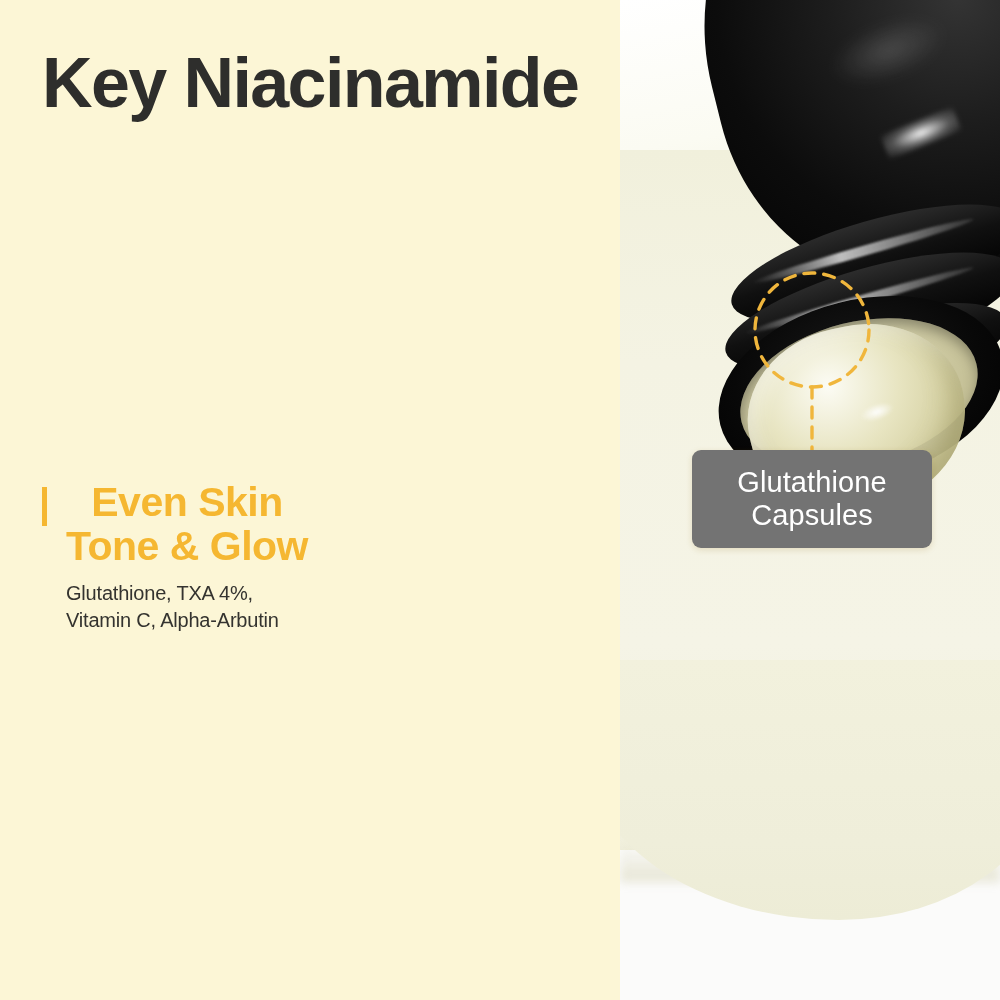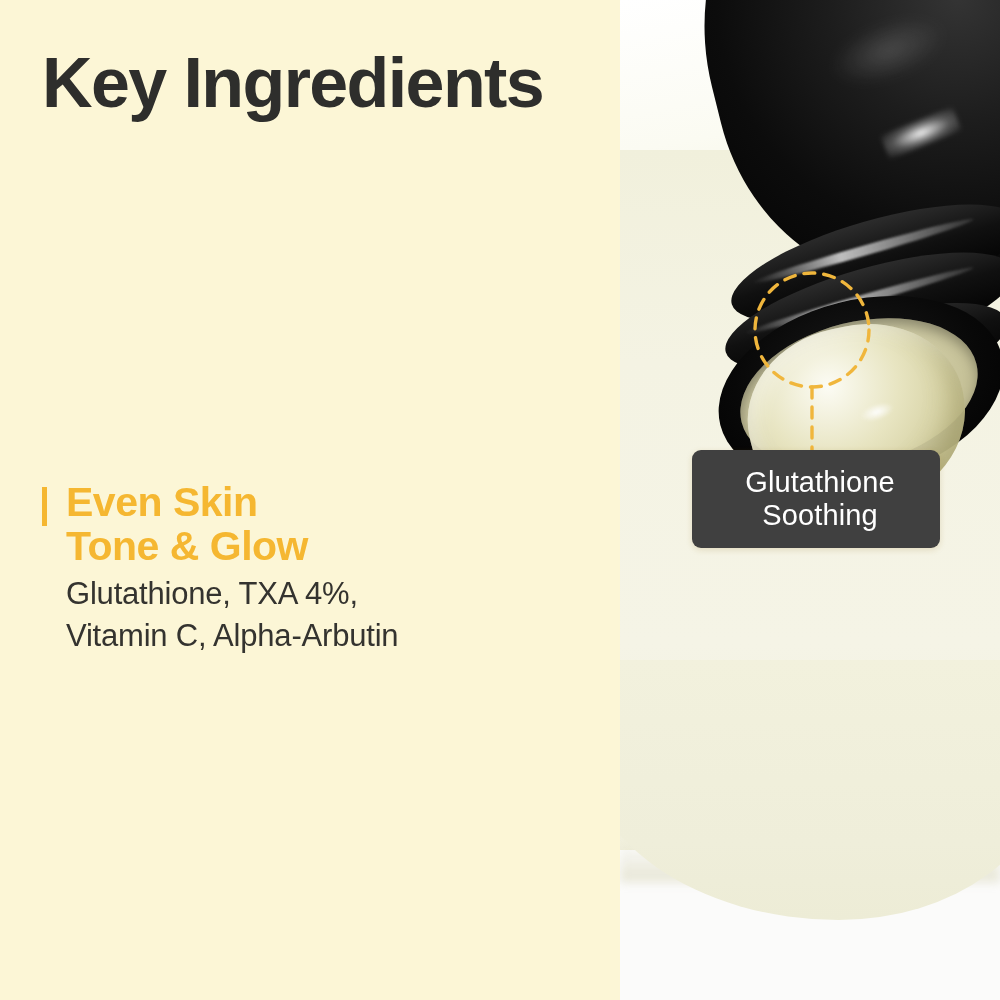--- a/index.html
+++ b/index.html
@@ -109,48 +109,47 @@
     background:linear-gradient(180deg,rgba(226,223,185,.85) 0%,rgba(236,234,205,.55) 60%,rgba(240,239,216,0) 100%);
     border-radius:50% 50% 45% 45%;filter:blur(1.5px);
   }
 
   
   .annot{position:absolute;left:0;top:0;width:380px;height:1000px;pointer-events:none;}
 
   
   .badge{
     position:absolute;left:692px;top:450px;width:240px;height:98px;
-    background:#404040;border-radius:9px;
+    background:#737373;border-radius:9px;
     display:flex;flex-direction:column;align-items:center;justify-content:center;
     color:#FFFFFF;line-height:1.14;
     box-shadow:0 2px 6px rgba(150,110,20,.18);
-    padding-left:8px;
   }
   .badge-line{font-size:29px;font-weight:400;letter-spacing:.1px;white-space:nowrap;}
 
   
   .title{
     position:absolute;left:42px;top:48px;
     font-size:70px;font-weight:bold;color:#2E2E2C;
     letter-spacing:-1.6px;line-height:1;
   }
   .section{position:absolute;left:42px;}
   .section.s1{top:481px;}
   .section.s2{top:726px;}
-  .sec-head{position:relative;padding-left:24px;}
+  .sec-head{position:relative;padding-left:24px;text-align:center;}
   .accent-bar{
     position:absolute;left:0;top:6px;width:5px;height:39px;background:#F5B731;
   }
   .sec-head-text{
     font-size:41px;font-weight:bold;color:#F5B731;
     line-height:1.07;letter-spacing:-.5px;white-space:pre-line;
   }
   .sec-body{
-    margin-top:4px;padding-left:24px;
-    font-size:31px;color:#34332F;line-height:1.35;
+    margin-top:11px;padding-left:24px;
+    font-size:20px;color:#34332F;line-height:1.35;
     letter-spacing:-.2px;white-space:pre-line;
   }
 </style>
 </head>
 <body>
 
 <div class="canvas">
 
   <div class="photo">
     <div class="photo-bg-top"></div>
@@ -177,24 +176,24 @@
     <div class="drip"></div>
 
     <svg class="annot" viewBox="0 0 380 1000">
       <circle cx="192" cy="330" r="57" fill="none" stroke="#F0B63C" stroke-width="3.4" stroke-dasharray="11 9" stroke-linecap="round"></circle>
       <line x1="192" y1="387" x2="192" y2="452" stroke="#F0B63C" stroke-width="3.4" stroke-dasharray="11 9" stroke-linecap="round"></line>
     </svg>
   </div>
 
   <div class="badge">
     <span class="badge-line">Glutathione</span>
-    <span class="badge-line">Soothing</span>
-  </div>
-
-  <div class="title">Key Ingredients</div>
+    <span class="badge-line">Capsules</span>
+  </div>
+
+  <div class="title">Key Niacinamide</div>
 
   <div class="section s1">
     <div class="sec-head">
       <span class="accent-bar"></span>
       <div class="sec-head-text">Even Skin
 Tone &amp; Glow</div>
     </div>
     <div class="sec-body">Glutathione, TXA 4%,
 Vitamin C, Alpha-Arbutin</div>
   </div>

